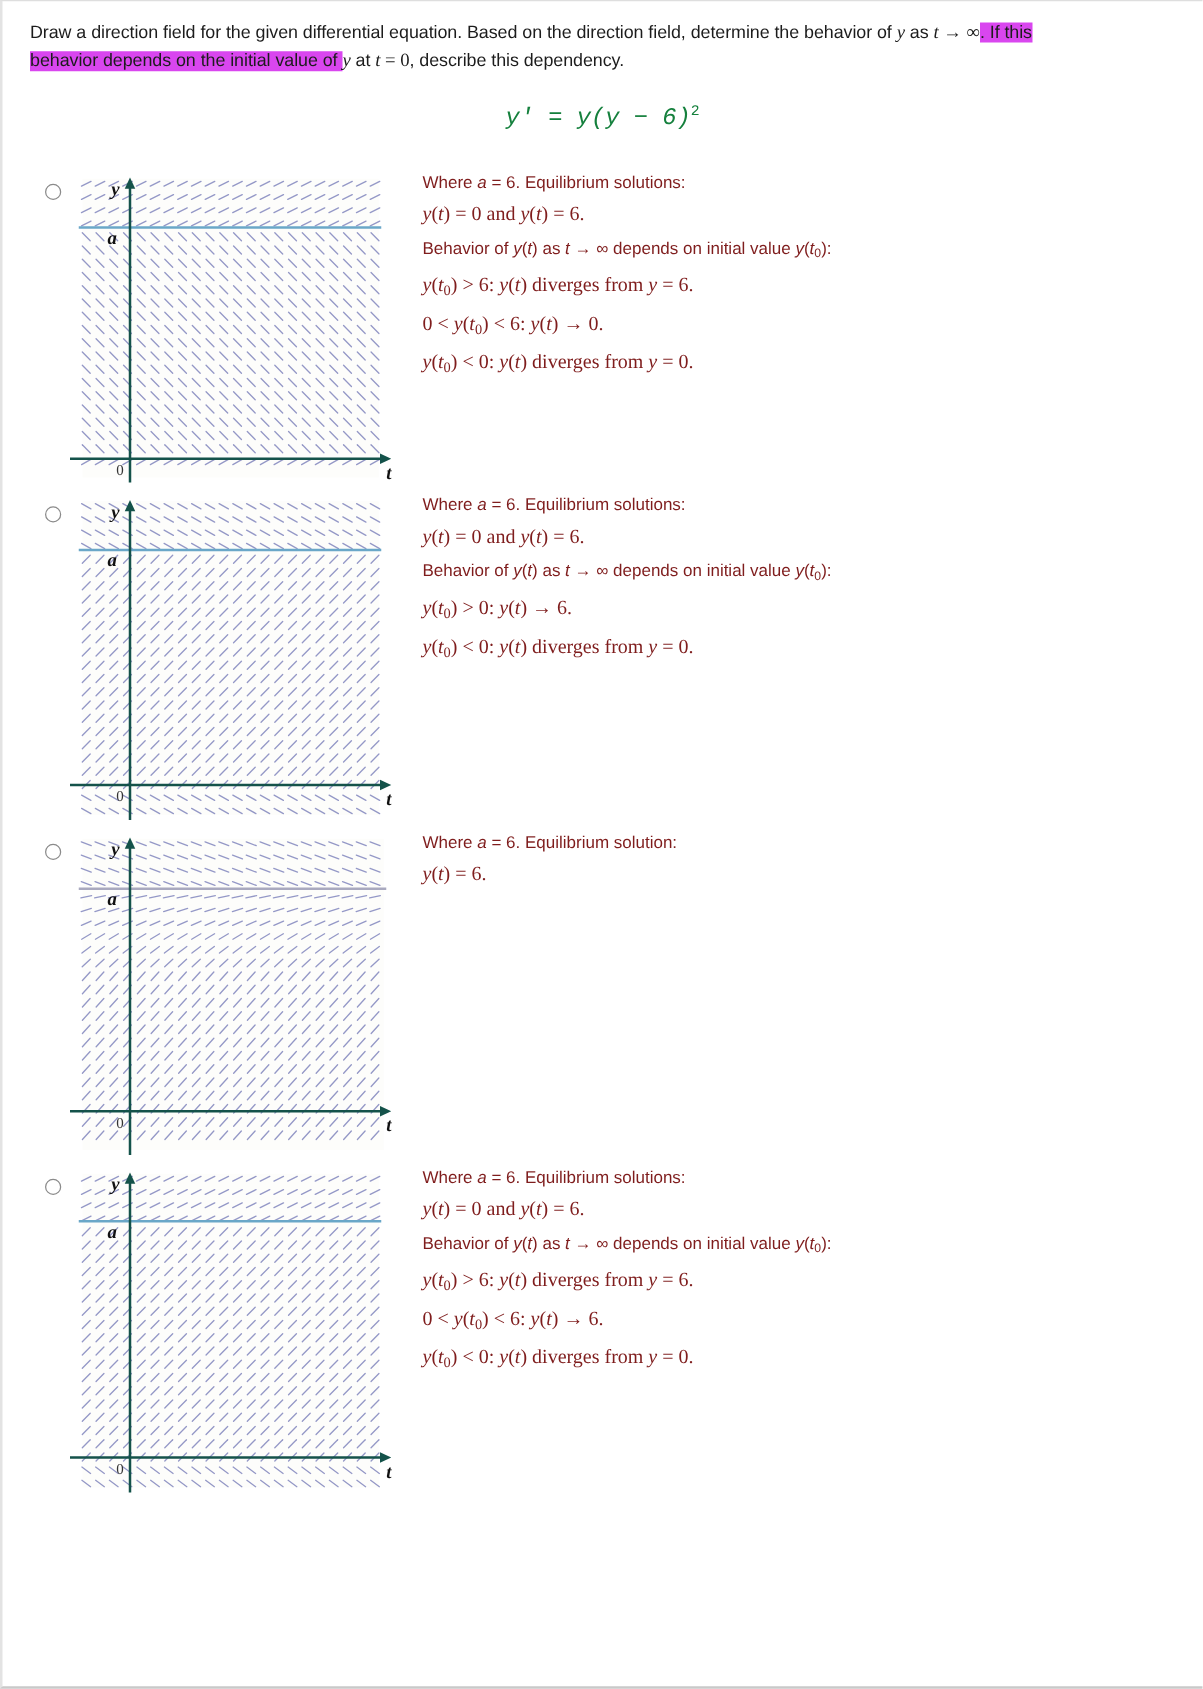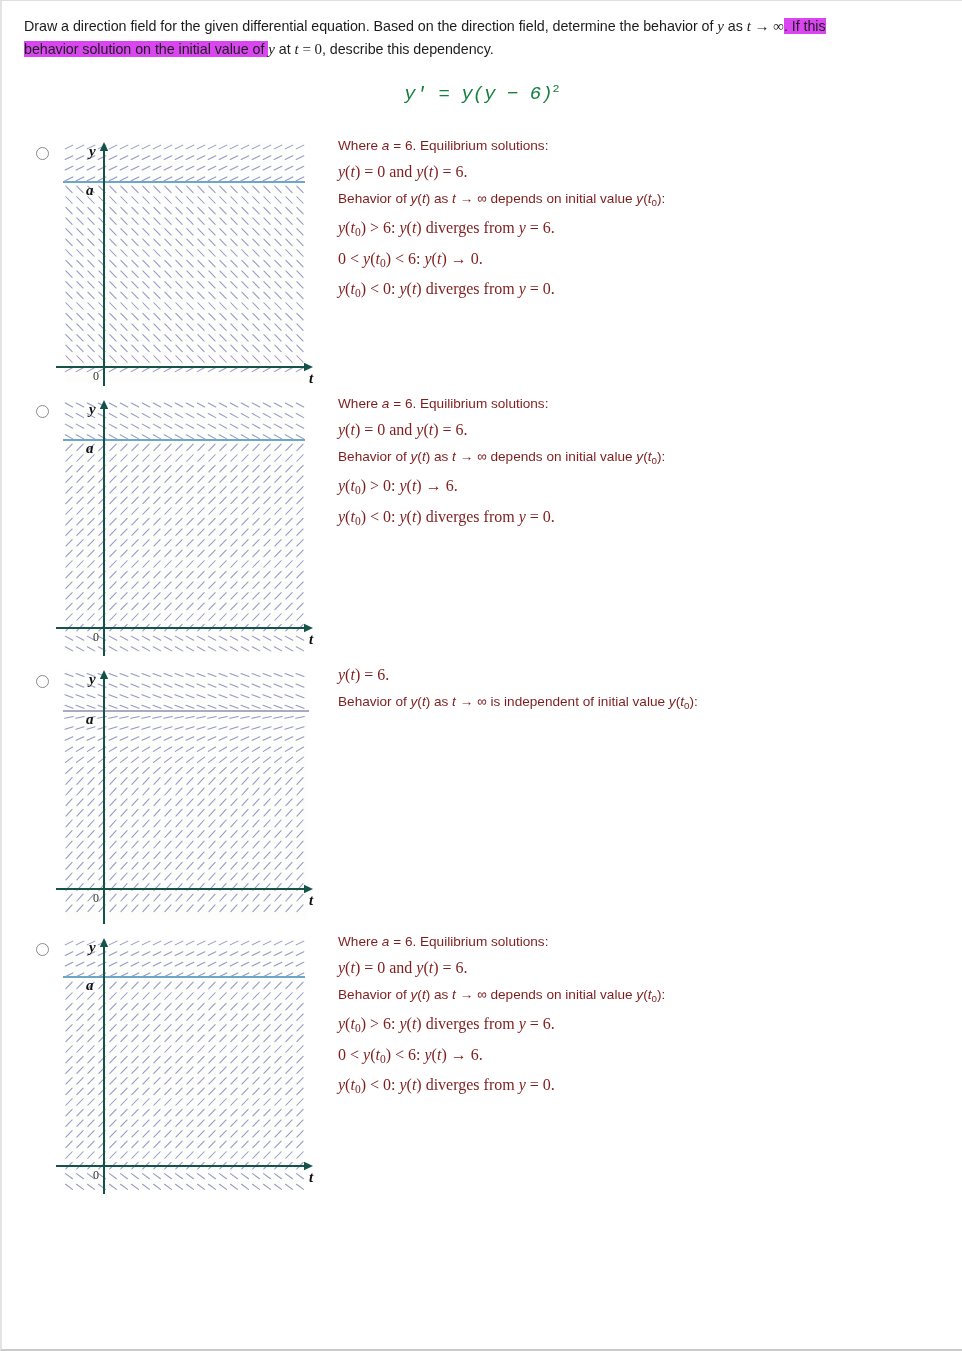--- a/index.html
+++ b/index.html
@@ -76,21 +76,21 @@
   .sub { font-size: 0.72em; vertical-align: -0.28em; }
 
   
   .field-svg { display: block; }
 </style>
 </head>
 <body>
 
 <div id="question-stem">
   <span>Draw a direction field for the given differential equation. Based on the direction field, determine the behavior of </span><span class="mathvar">y</span><span> as </span><span class="mathvar">t</span><span class="mathop"> → </span><span class="mathop">∞</span><span class="hl">. If this</span><br>
-  <span class="hl">behavior solution on the initial value of </span><span class="mathvar">y</span><span> at </span><span class="mathvar">t</span><span class="mathnum"> = 0</span><span>, describe this dependency.</span>
+  <span class="hl">behavior depends on the initial value of </span><span class="mathvar">y</span><span> at </span><span class="mathvar">t</span><span class="mathnum"> = 0</span><span>, describe this dependency.</span>
 </div>
 
 <div id="equation-line">
   <span class="it">y′</span>
   <span>=</span>
   <span class="it">y(y − 6)</span><sup>2</sup>
 </div>
 
 <div id="options">
 
@@ -1685,22 +1685,22 @@
           <polygon points="259,222 250,217.8 250,226.2" fill="#14524a"></polygon>
           <line x1="50" y1="10" x2="50" y2="257" stroke="#14524a" stroke-width="2.0"></line>
           <polygon points="50,3 45.8,12 54.2,12" fill="#14524a"></polygon>
           <text x="35" y="17" font-family="&quot;Liberation Serif&quot;, serif" font-size="15" font-style="italic" font-weight="bold" fill="#111111">y</text>
           <text x="255" y="238" font-family="&quot;Liberation Serif&quot;, serif" font-size="15" font-style="italic" font-weight="bold" fill="#111111">t</text>
           <text x="32" y="57" font-family="&quot;Liberation Serif&quot;, serif" font-size="15" font-style="italic" font-weight="bold" fill="#111111">a</text>
           <text x="39" y="235" font-family="&quot;Liberation Serif&quot;, serif" font-size="12" font-style="normal" font-weight="normal" fill="#333">0</text>
         </svg>
     </div>
     <div class="answer-cell">
+        <div class="ln sansln">Where <i>a</i> = 6. Equilibrium solution:</div>
         <div class="ln serif"><i>y</i>(<i>t</i>) = 6.</div>
-        <div class="ln sansln">Behavior of <i>y</i>(<i>t</i>) as <i>t</i> → ∞ is independent of initial value <i>y</i>(<i>t</i><span class="sub">0</span>):</div>
       </div>
   </div>
 
   <div class="option-row">
     <div class="radio-cell">
       <span class="radio"></span>
     </div>
     <div class="plot-cell">
       <svg class="field-svg" id="svg-d" width="268" height="260" viewBox="0 0 268 260">
           <rect x="12" y="4" width="237" height="251" fill="#fdfdfb"></rect>

